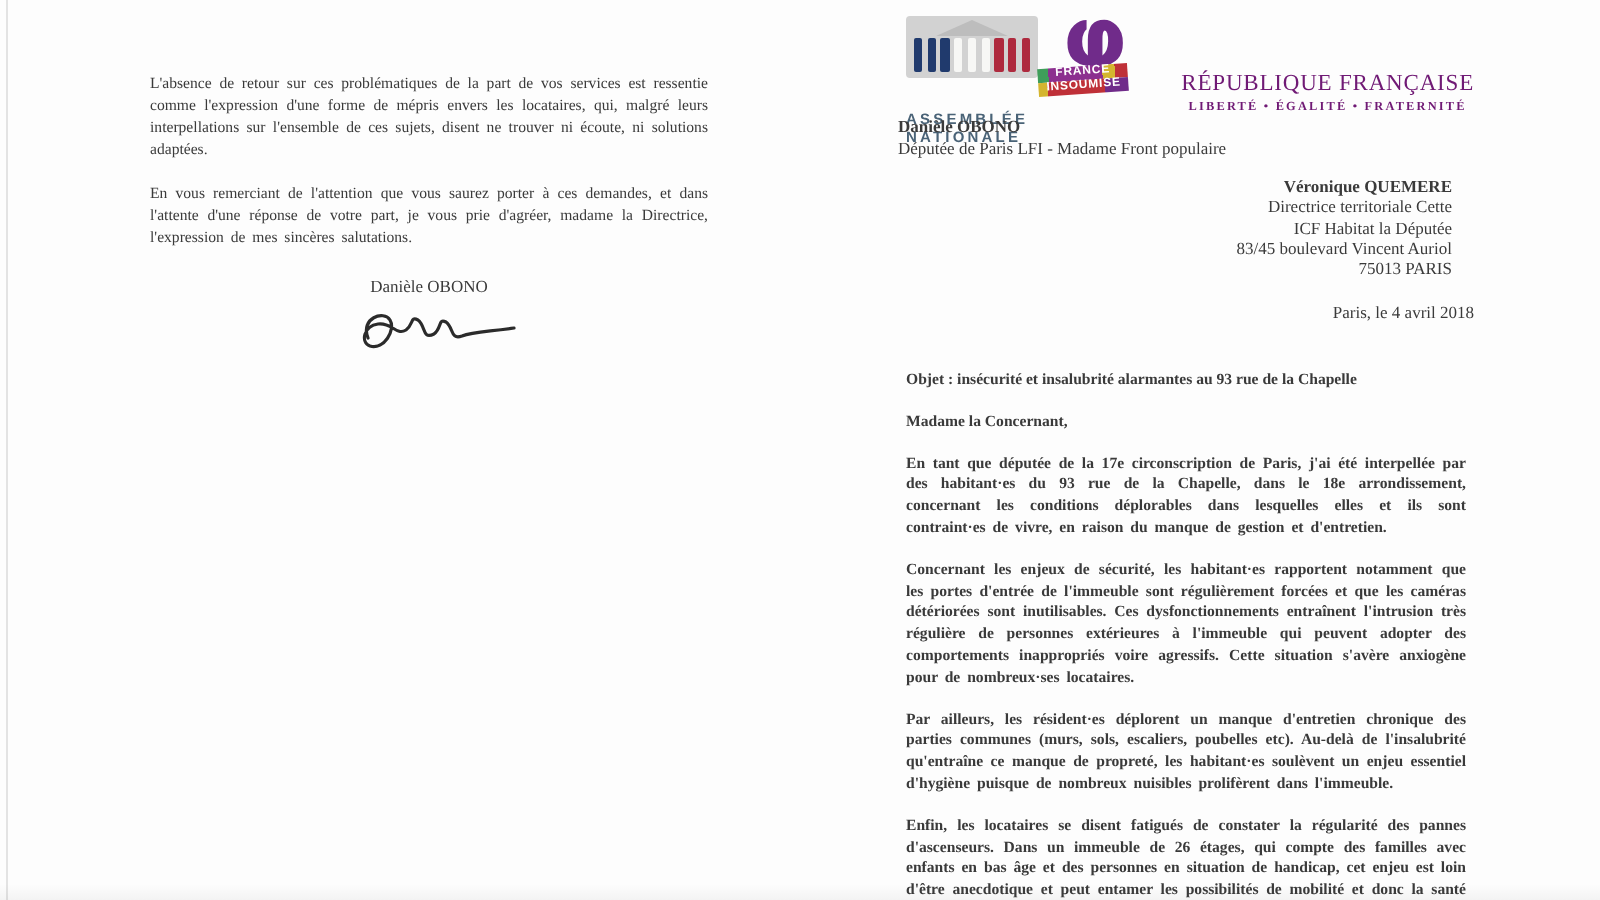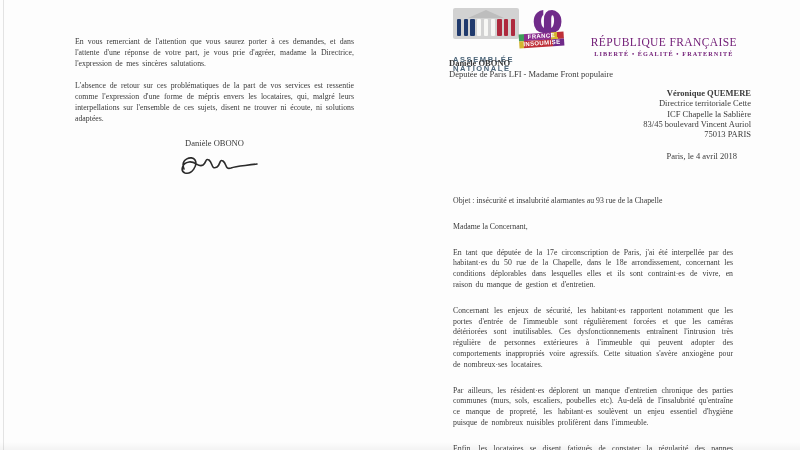--- a/index.html
+++ b/index.html
@@ -57,39 +57,39 @@
   .fi-r1 { padding:0 4px; background:linear-gradient(90deg,#3f9e5a 0 12%,#8c2f8f 12% 72%,#d4b52f 72% 86%,#bf3038 86%); }
   .fi-r2 { padding:0 4px; background:linear-gradient(90deg,#d4b52f 0 10%,#bf3038 10% 74%,#702b8a 74%); }
 
   .rf-block { position:absolute; right:63px; top:36px; text-align:center; color:#701a75; }
   .rf-title { font-size:11.5px; letter-spacing:0.4px; white-space:nowrap; }
   .rf-motto { margin-top:2px; font-size:6.2px; font-weight:bold; letter-spacing:1.1px; white-space:nowrap; }
 
   .sender { position:absolute; left:449px; top:58px; font-size:8.5px; line-height:10.5px; }
   .sender-name { font-weight:bold; }
 
-  .recipient { position:absolute; right:49px; top:88px; text-align:right; font-size:8.5px; line-height:10.3px; }
+  .recipient { position:absolute; right:74px; top:88px; text-align:right; font-size:8.5px; line-height:10.3px; }
   .recipient-name { font-weight:bold; }
 
   .date { position:absolute; right:63px; top:151px; font-size:8.5px; }
 
   
   .letter-body { position:absolute; left:453px; top:181px; width:280px; font-size:7.8px; line-height:10.8px; }
-  .letter-body p { margin:15px 0 10px; }
+  .letter-body p { margin:4px 0 10px;font-weight:bold; }
   .letter-body .body-par { text-align:justify; word-spacing:1.5px; }
 </style>
 </head>
 <body>
 
 <div class="edge-left"></div>
 <div class="edge-bottom"></div>
 
 <section class="page-left">
+  <p>L'absence de retour sur ces problématiques de la part de vos services est ressentie comme l'expression d'une forme de mépris envers les locataires, qui, malgré leurs interpellations sur l'ensemble de ces sujets, disent ne trouver ni écoute, ni solutions adaptées.</p>
   <p>En vous remerciant de l'attention que vous saurez porter à ces demandes, et dans l'attente d'une réponse de votre part, je vous prie d'agréer, madame la Directrice, l'expression de mes sincères salutations.</p>
-  <p>L'absence de retour sur ces problématiques de la part de vos services est ressentie comme l'expression d'une forme de mépris envers les locataires, qui, malgré leurs interpellations sur l'ensemble de ces sujets, disent ne trouver ni écoute, ni solutions adaptées.</p>
   <div class="sig-name">Danièle OBONO</div>
   <svg class="sig" width="90" height="34" viewBox="0 0 90 34" aria-hidden="true">
     <path d="M14,20 C10,10 22,6 25,11 C28,16 22,26 15,24 C10,22 12,14 19,13 C26,12 28,19 33,16 C37,13 35,9 39,11 C43,14 41,21 47,18 C51,15 49,10 53,12 C57,15 55,21 61,19 C66,17 72,17 87,15" fill="none" stroke="#2b2b2b" stroke-width="1.6" stroke-linecap="round"></path>
   </svg>
 </section>
 
 <section>
 
   <div class="an-logo">
     <div class="an-emblem">
@@ -126,29 +126,29 @@
   </div>
 
   <div class="sender">
     <div class="sender-name">Danièle OBONO</div>
     <div>Députée de Paris LFI - Madame Front populaire</div>
   </div>
 
   <div class="recipient">
     <div class="recipient-name">Véronique QUEMERE</div>
     <div>Directrice territoriale Cette</div>
-    <div>ICF Chapelle la Sablière</div>
+    <div>ICF Habitat la Députée</div>
     <div>83/45 boulevard Vincent Auriol</div>
     <div>75013 PARIS</div>
   </div>
 
   <div class="date">Paris, le 4 avril 2018</div>
 
   <div class="letter-body">
     <p class="subject">Objet : insécurité et insalubrité alarmantes au 93 rue de la Chapelle</p>
     <p class="salutation">Madame la Concernant,</p>
-    <p class="body-par">En tant que députée de la 17e circonscription de Paris, j'ai été interpellée par des habitant·es du 50 rue de la Chapelle, dans le 18e arrondissement, concernant les conditions déplorables dans lesquelles elles et ils sont contraint·es de vivre, en raison du manque de gestion et d'entretien.</p>
+    <p class="body-par">En tant que députée de la 17e circonscription de Paris, j'ai été interpellée par des habitant·es du 93 rue de la Chapelle, dans le 18e arrondissement, concernant les conditions déplorables dans lesquelles elles et ils sont contraint·es de vivre, en raison du manque de gestion et d'entretien.</p>
     <p class="body-par">Concernant les enjeux de sécurité, les habitant·es rapportent notamment que les portes d'entrée de l'immeuble sont régulièrement forcées et que les caméras détériorées sont inutilisables. Ces dysfonctionnements entraînent l'intrusion très régulière de personnes extérieures à l'immeuble qui peuvent adopter des comportements inappropriés voire agressifs. Cette situation s'avère anxiogène pour de nombreux·ses locataires.</p>
     <p class="body-par">Par ailleurs, les résident·es déplorent un manque d'entretien chronique des parties communes (murs, sols, escaliers, poubelles etc). Au-delà de l'insalubrité qu'entraîne ce manque de propreté, les habitant·es soulèvent un enjeu essentiel d'hygiène puisque de nombreux nuisibles prolifèrent dans l'immeuble.</p>
     <p class="body-par">Enfin, les locataires se disent fatigués de constater la régularité des pannes d'ascenseurs. Dans un immeuble de 26 étages, qui compte des familles avec enfants en bas âge et des personnes en situation de handicap, cet enjeu est loin d'être anecdotique et peut entamer les possibilités de mobilité et donc la santé des résidents.</p>
   </div>
 
 </section>
 
 </body></html>

